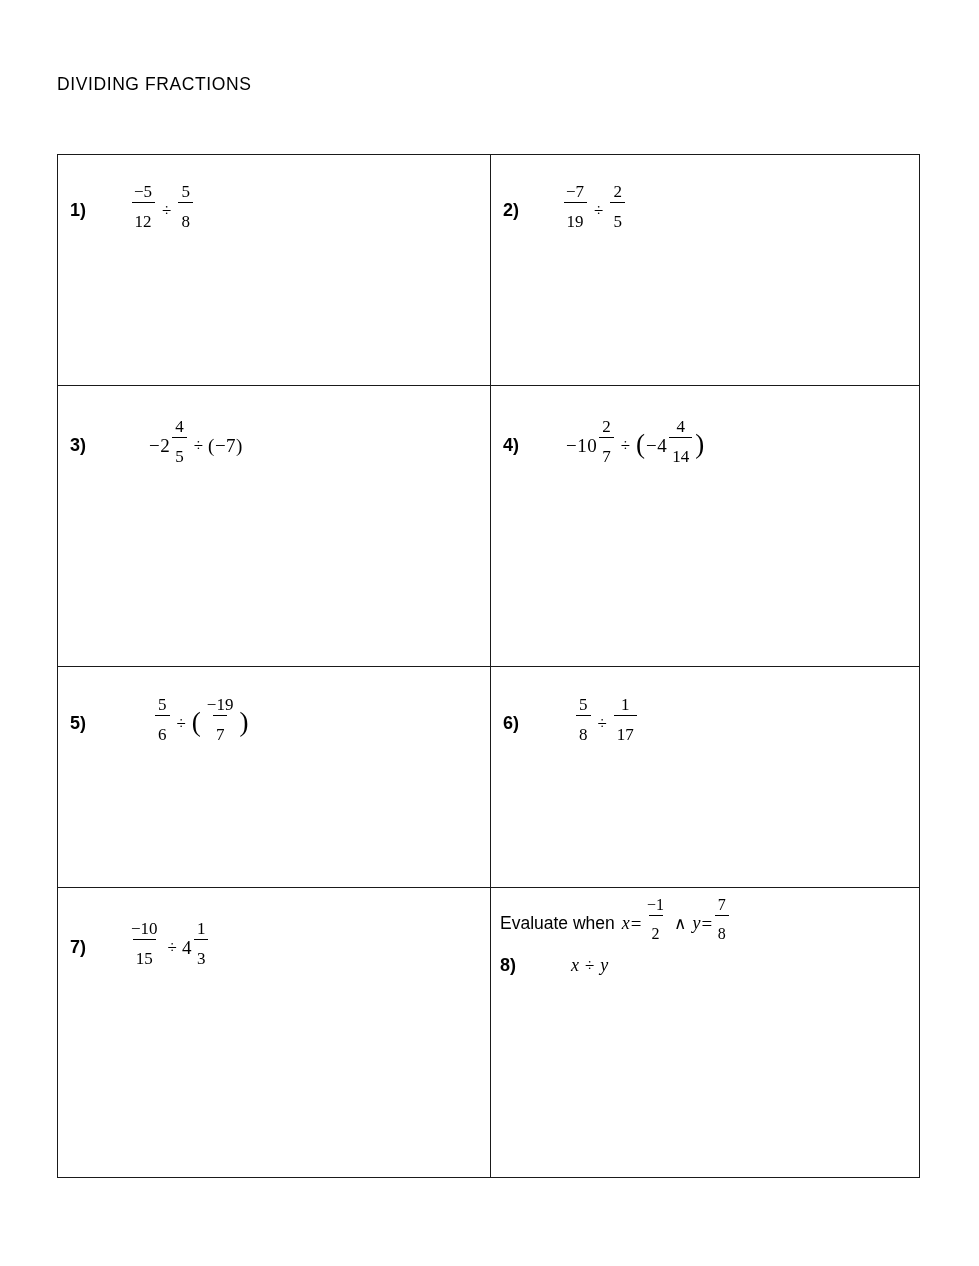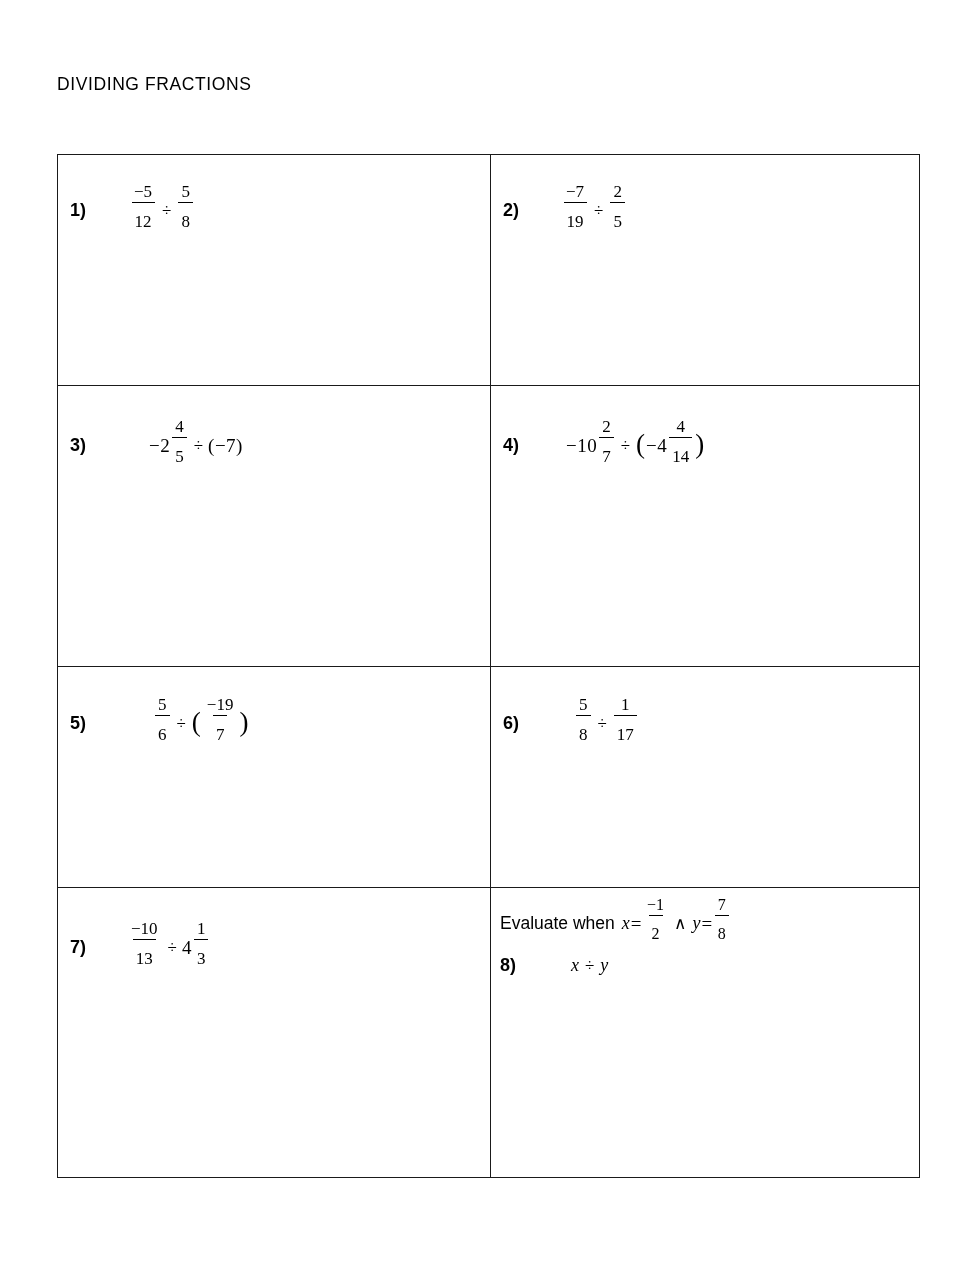--- a/index.html
+++ b/index.html
@@ -190,21 +190,21 @@
           </span>
       </div>
     </div>
 
     <div class="cell r4 c1">
       <div class="problem pt30">
         <span class="pnum">7)</span>
         <span class="math">
             <span class="frac">
               <span class="num">−10</span>
-              <span class="den">13</span>
+              <span class="den">15</span>
             </span>
             <span class="t-op">÷</span>
             <span class="t-txt">4</span>
             <span class="frac">
               <span class="num">1</span>
               <span class="den">3</span>
             </span>
           </span>
       </div>
     </div>

